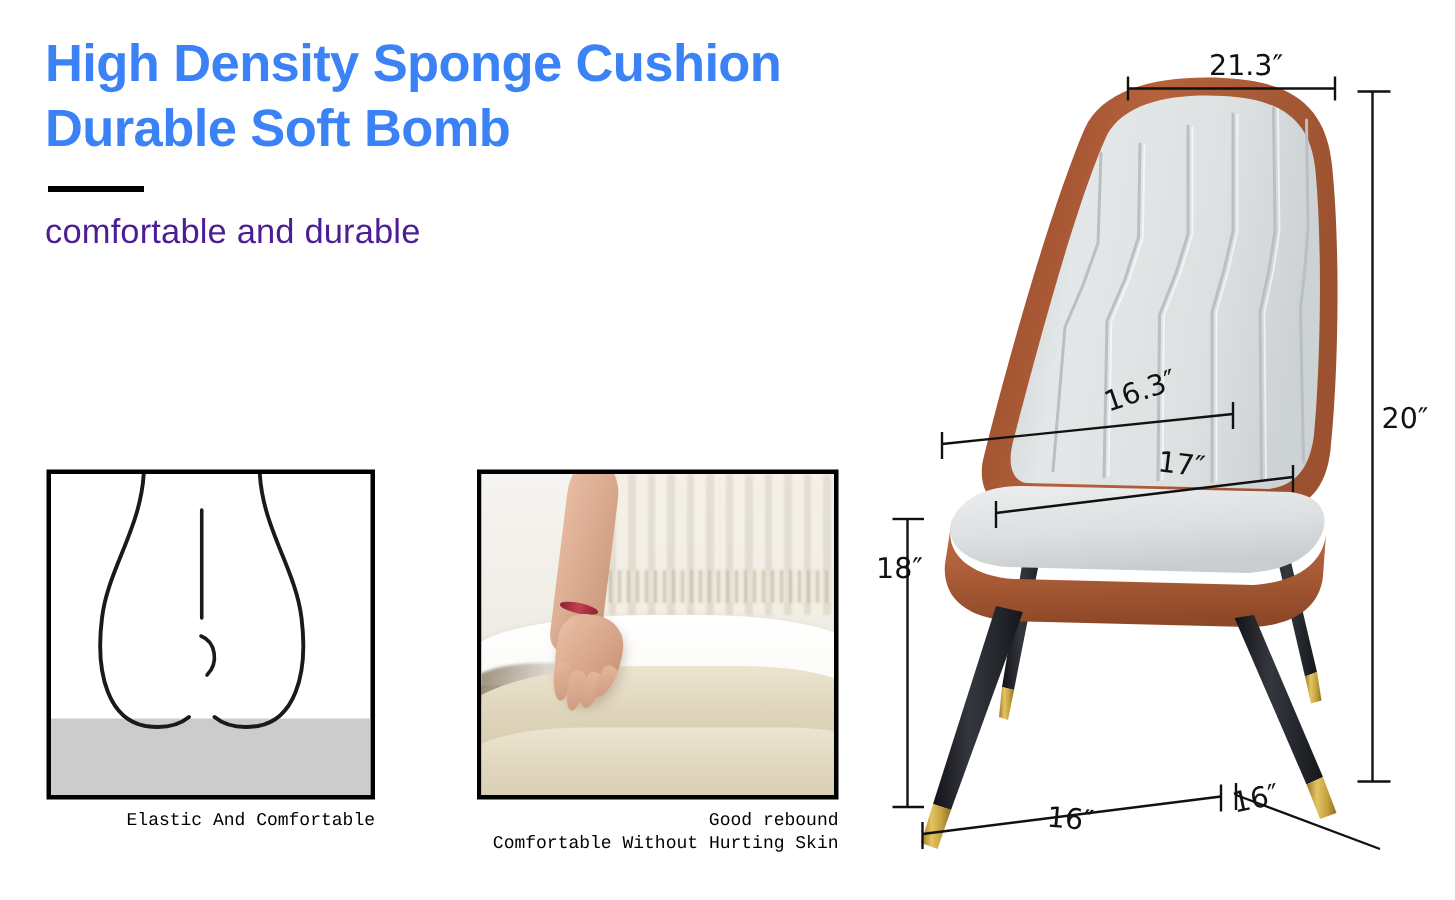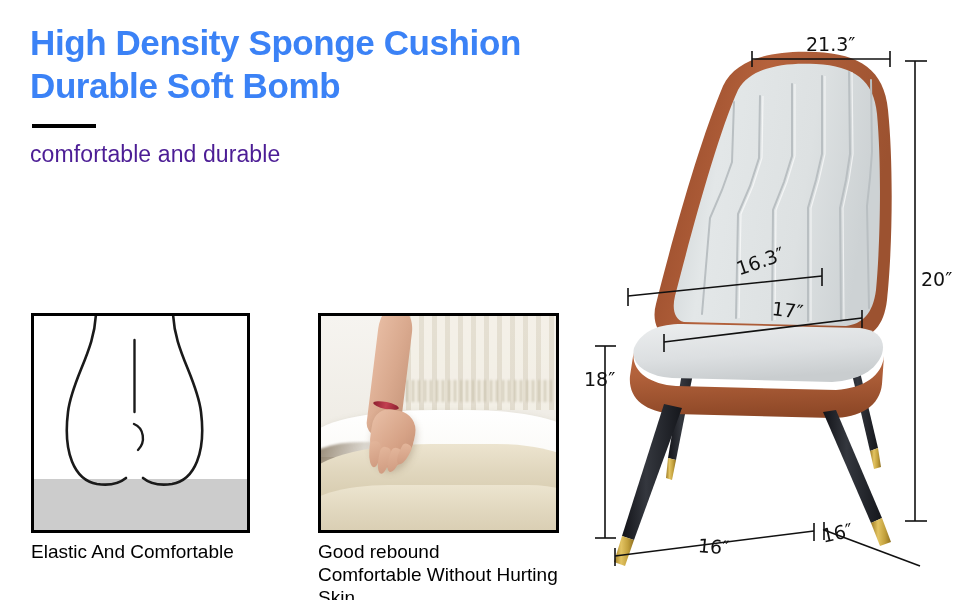--- a/index.html
+++ b/index.html
@@ -42,26 +42,27 @@
 
   
   .panel { position: absolute; }
   .panel-box {
     border: 3px solid #000;
     background: #fff;
     position: relative;
     overflow: hidden;
   }
   .panel-caption {
-    text-align: left;
-    font-size: 19px;
+    text-align: right;
+    font-size: 12px;
     color: #000;
     line-height: 1.22;
     margin-top: 7px;
     white-space: pre-line;
+    font-family: Liberation Mono, monospace;
   }
 
   
   #panel-elastic { left: 31px; top: 313px; width: 219px; }
   #panel-elastic .panel-box { width: 219px; height: 220px; }
 
   
   #panel-rebound { left: 318px; top: 313px; width: 241px; }
   #panel-rebound .panel-box { width: 241px; height: 220px; }
 

